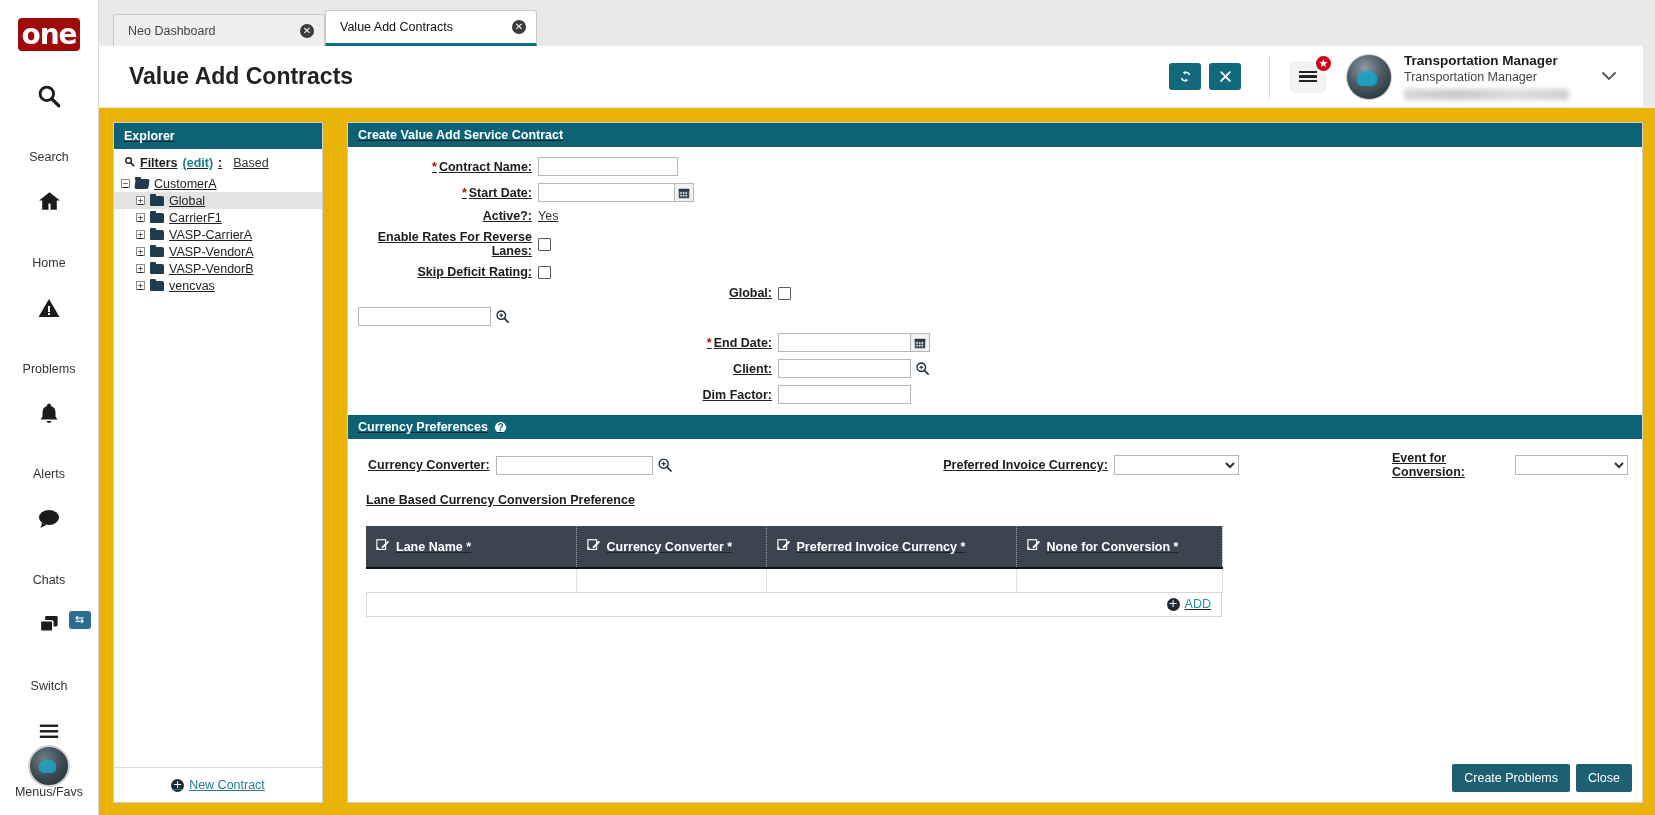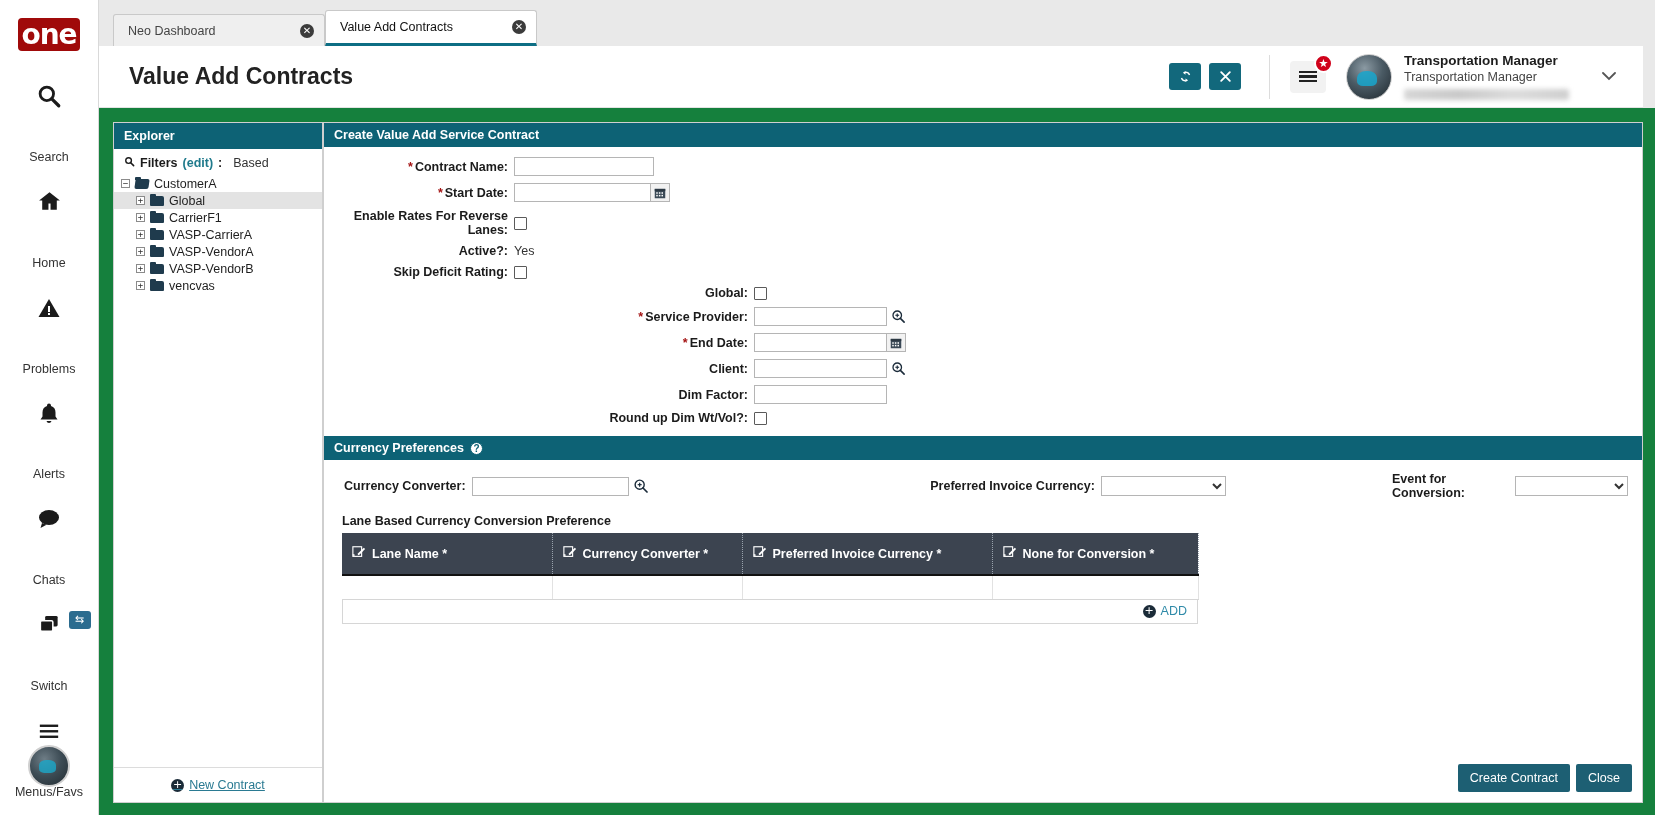--- a/index.html
+++ b/index.html
@@ -111,21 +111,21 @@
     content:""; position:absolute; left:10px; top:16px; width:20px; height:15px;
     background:#18a6cc; border-radius: 45% 45% 30% 30%; opacity:.85;
   }
   .user-meta { line-height: 1.25; }
   .user-name { font-size: 13.5px; font-weight: 700; color: #1d1d1d; }
   .user-role { font-size: 12.5px; color: #444; }
   .user-blur { width: 165px; height: 11px; margin-top: 3px; background: linear-gradient(90deg,#d6d6d6,#c9c9c9,#dcdcdc,#cfcfcf); filter: blur(2.6px); border-radius: 2px; }
   .caret-btn { width: 36px; height: 34px; display: flex; align-items: center; justify-content: center; margin-left: 22px; cursor: pointer; color: #555; font-size: 13px; }
 
   
-  .body-area { flex: 1; display: flex; padding: 14px 12px 12px 14px; gap: 0; background: #15803d; }
+  .body-area { flex: 1; display: flex; padding: 14px 12px 12px 14px; gap: 24px; background: #eab308; text-decoration: underline; }
 
   
   .explorer {
     width: 210px; min-width: 210px; background: #fff;
     border: 1px solid #cfcfcf; display: flex; flex-direction: column;
   }
   .explorer-hd {
     background: #0d6275; color: #fff; font-weight: 700; font-size: 12.5px;
     padding: 6px 10px;
   }
@@ -203,21 +203,21 @@
 
   
   .cur-row { display: flex; align-items: center; padding: 12px 0 6px 0; }
   .cur-cell { display: flex; align-items: center; }
   .cur-label { font-size: 12.5px; font-weight: 700; color: #1b1b1b; padding-right: 6px; }
   select.fsel {
     height: 20px; width: 125px; border: 1px solid #b5b5b5; background: #fff;
     font-family: "Liberation Sans", sans-serif; font-size: 12px; color: #333;
   }
 
-  .lane-title { font-size: 12.5px; font-weight: 700; color: #1b1b1b; padding: 8px 0 5px 18px; }
+  .lane-title { font-size: 12.5px; font-weight: 700; color: #1b1b1b; padding: 8px 0 19px 18px; }
   .lane-table-wrap { padding-left: 18px; }
   .lane-table { width: 856px; border-collapse: collapse; table-layout: fixed; }
   .lane-table th {
     background: #3c4450; color: #fff; font-size: 12.5px; font-weight: 700;
     text-align: left; vertical-align: middle; height: 42px; padding: 4px 6px 4px 10px;
     border-right: 1px dotted #9aa3ad; border-bottom: 2px solid #111;
   }
   .lane-table th:last-child { border-right: 1px dotted #9aa3ad; }
   .th-inner { display: flex; align-items: center; gap: 6px; }
   .edit-ic { flex: 0 0 auto; }
@@ -474,45 +474,42 @@
                       <rect x="10" y="7" width="2" height="2"></rect>
                       <rect x="3" y="10.5" width="2" height="2"></rect>
                       <rect x="6.5" y="10.5" width="2" height="2"></rect>
                       <rect x="10" y="10.5" width="2" height="2"></rect>
                     </g>
                   </svg>
               </span>
             </div>
 
             <div class="frow">
+              <div class="flabel">Active?:</div>
+              <span class="ftxt">Yes</span>
+            </div>
+
+            <div class="frow">
               <div class="flabel">Enable Rates For Reverse Lanes:</div>
               <span class="cbx"></span>
             </div>
 
             <div class="frow">
-              <div class="flabel">Active?:</div>
-              <span class="ftxt">Yes</span>
-            </div>
-
-            <div class="frow">
               <div class="flabel">Skip Deficit Rating:</div>
               <span class="cbx"></span>
             </div>
           </div>
 
           <div class="col-right">
             <div class="frow">
               <div class="flabel">Global:</div>
               <span class="cbx"></span>
             </div>
 
             <div class="frow">
-              <div class="flabel">
-                <span class="req">*</span><span>Service Provider:</span>
-              </div>
               <input class="fi w133" type="text" value="" style="">
               <span class="icon-btn">
                 <svg width="15" height="15" viewBox="0 0 24 24">
                     <circle cx="10" cy="10" r="6.8" fill="none" stroke="#1b2b3a" stroke-width="2.1"></circle>
                     <line x1="7" y1="10" x2="13" y2="10" stroke="#1b2b3a" stroke-width="1.8"></line>
                     <line x1="10" y1="7" x2="10" y2="13" stroke="#1b2b3a" stroke-width="1.8"></line>
                     <line x1="15" y1="15" x2="21" y2="21" stroke="#1b2b3a" stroke-width="2.6" stroke-linecap="round"></line>
                   </svg>
               </span>
             </div>
@@ -549,24 +546,20 @@
                     <line x1="15" y1="15" x2="21" y2="21" stroke="#1b2b3a" stroke-width="2.6" stroke-linecap="round"></line>
                   </svg>
               </span>
             </div>
 
             <div class="frow">
               <div class="flabel">Dim Factor:</div>
               <input class="fi w133" type="text" value="" style="">
             </div>
 
-            <div class="frow">
-              <div class="flabel">Round up Dim Wt/Vol?:</div>
-              <span class="cbx"></span>
-            </div>
           </div>
         </div>
 
         <div class="section-hd">
           <span>Currency Preferences</span>
           <span class="help-dot">?</span>
         </div>
 
         <div class="cur-row">
           <div class="cur-cell" style="width:46%; justify-content:flex-start; padding-left:20px;">
@@ -671,20 +664,20 @@
 
           <div class="lane-foot">
             <span class="add-link">
               <span class="plus-circle">+</span>
               <span>ADD</span>
             </span>
           </div>
         </div>
 
         <div class="content-footer">
-          <button class="btn">Create Contract</button>
+          <button class="btn">Create Problems</button>
           <button class="btn alt">Close</button>
         </div>
 
       </div>
     </div>
   </div>
 </div>
 
 </body></html>

